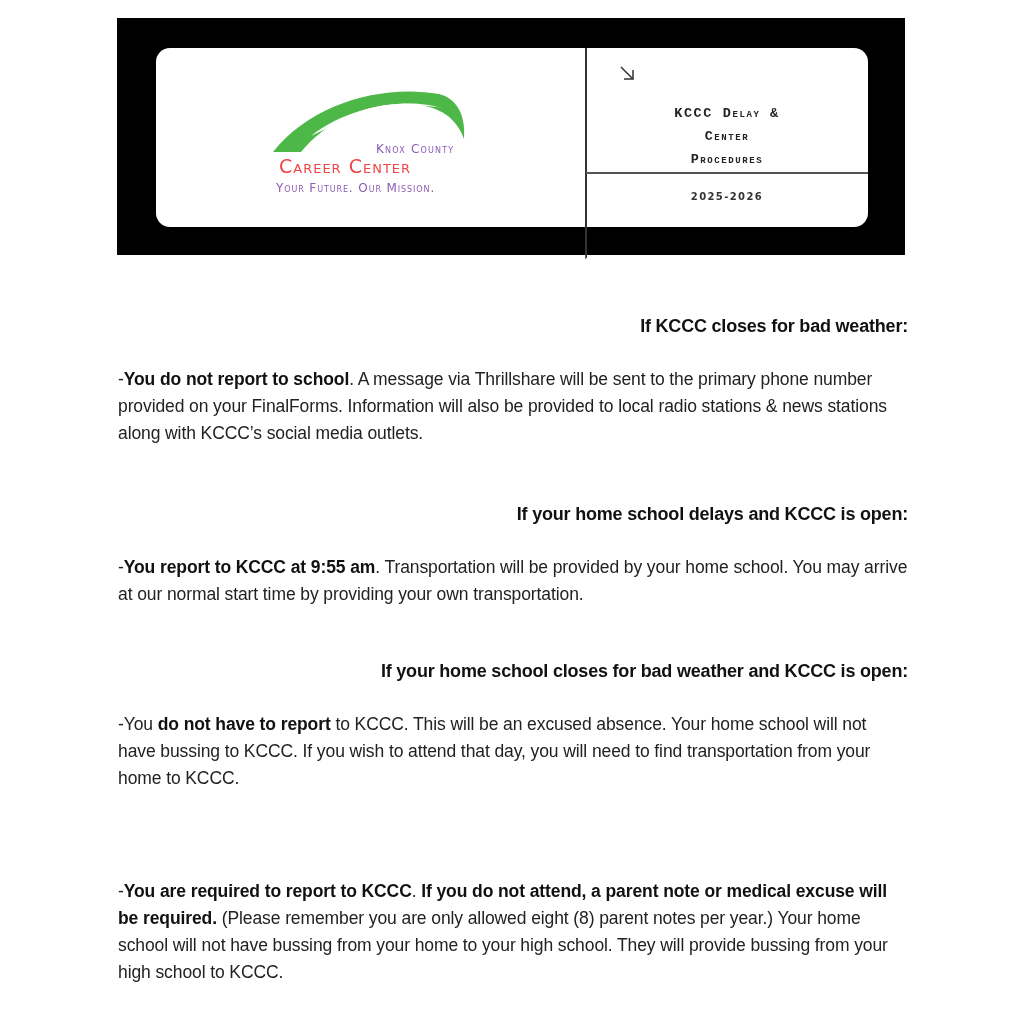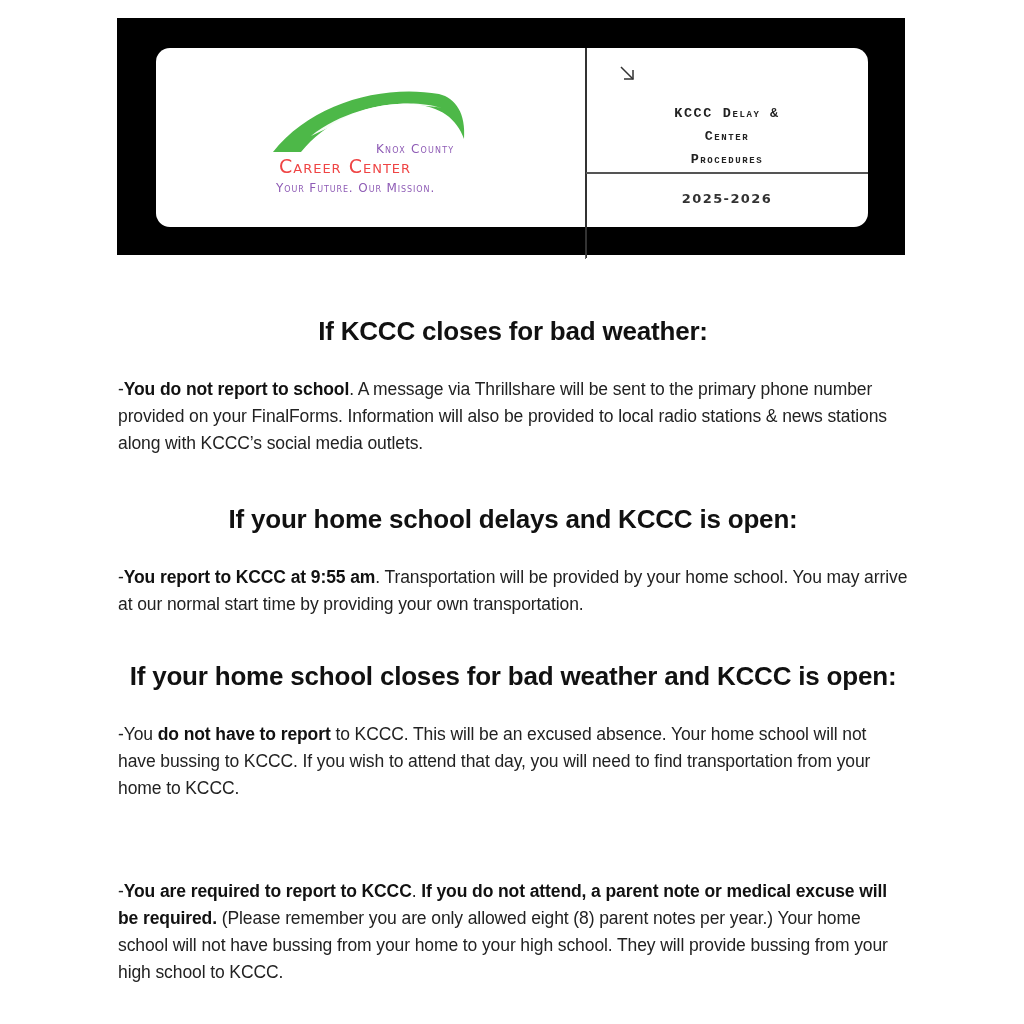--- a/index.html
+++ b/index.html
@@ -72,35 +72,35 @@
       font-size: 13.5px; letter-spacing: 1.6px;
       line-height: 23px;
       color: #222;
       font-variant: small-caps;
     }
     .year {
       position: absolute; left: 430px; top: 143px;
       width: 282px; text-align: center;
       font-family: "DejaVu Sans", sans-serif;
       font-weight: bold;
-      font-size: 13px; letter-spacing: 1.4px;
+      font-size: 10px; letter-spacing: 1.4px;
       color: #333;
     }
     .banner-tick {
       position: absolute; left: 585px; top: 255px;
       width: 1px; height: 4px; background: #666;
     }
 
     
     .section { position: absolute; left: 118px; width: 790px; }
     .section h2 {
-      text-align: center;
+      text-align: right;
       font-family: "Liberation Sans", sans-serif;
       font-weight: bold;
-      font-size: 26px;
+      font-size: 18px;
       color: #111;
       letter-spacing: -0.2px;
     }
     .section p {
       margin-top: 29px;
       font-family: "Liberation Sans", sans-serif;
       font-size: 17.5px;
       line-height: 27px;
       color: #222;
       letter-spacing: -0.1px;

